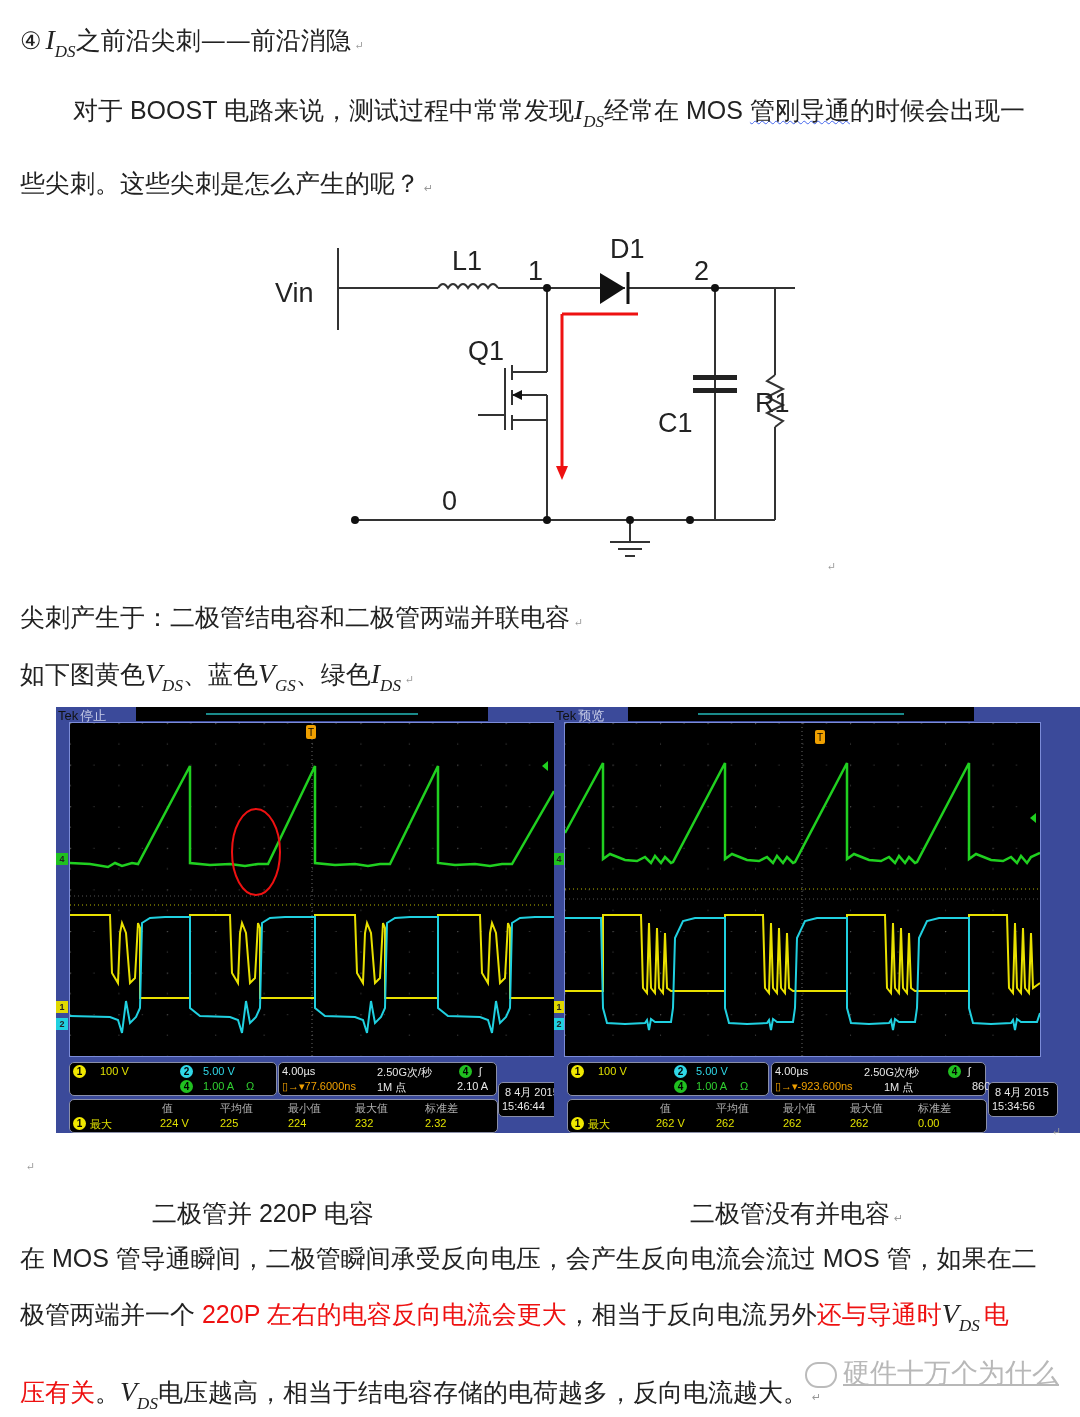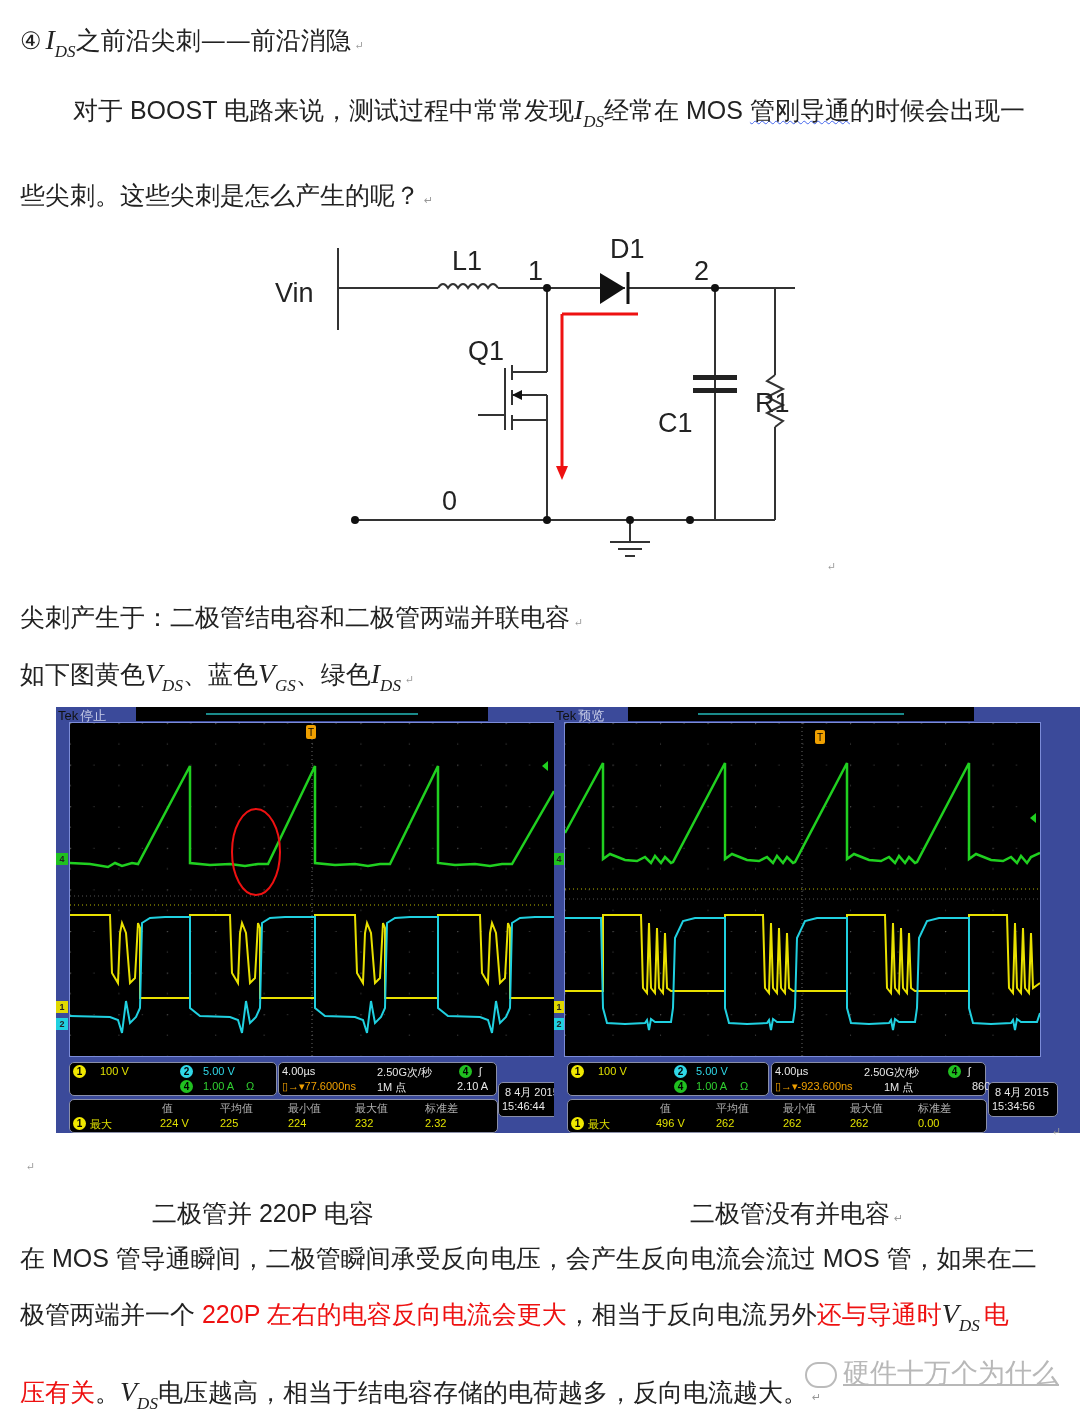--- a/index.html
+++ b/index.html
@@ -49,21 +49,21 @@
 </head>
 <body>
 
 <div class="line" style="top:18px; left:20px;">
   <span class="circ">④</span><span class="ital" style="margin-left:4px;">I</span><span class="sub">DS</span><span>之前沿尖刺——前沿消隐</span><span class="mark">↵</span>
 </div>
 
 <div class="line sans" style="top:88px; left:73px;">
   <span>对于 BOOST 电路来说，测试过程中常常发现</span><span class="ital">I</span><span class="sub">DS</span><span>经常在 MOS </span><span class="wavy">管刚导通</span><span>的时候会出现一</span>
 </div>
-<div class="line sans" style="top:162px; left:20px;margin-top:12px;">
+<div class="line sans" style="top:162px; left:20px;">
   <span>些尖刺。这些尖刺是怎么产生的呢？</span><span class="mark">↵</span>
 </div>
 
 <svg id="schematic" viewBox="0 0 540 350" xmlns="http://www.w3.org/2000/svg">
   <g stroke="#333" stroke-width="2" fill="none">
 
     <line x1="78" y1="28" x2="78" y2="110"></line>
     <line x1="78" y1="68" x2="178" y2="68"></line>
 
     <path d="M178 68 q5 -8 10 0 q5 -8 10 0 q5 -8 10 0 q5 -8 10 0 q5 -8 10 0 q5 -8 10 0"></path>
@@ -294,21 +294,21 @@
   <div class="ro" style="left:13px; top:392px; width:418px; height:32px;">
     <span class="gray" style="left:92px; top:1px;">值</span>
     <span class="gray" style="left:148px; top:1px;">平均值</span>
     <span class="gray" style="left:215px; top:1px;">最小值</span>
     <span class="gray" style="left:282px; top:1px;">最大值</span>
     <span class="gray" style="left:350px; top:1px;">标准差</span>
     <span style="left:3px; top:17px;">
         <span class="badge b-y">1</span>
       </span>
     <span style="left:20px; top:17px;">最大</span>
-    <span style="left:88px; top:17px;">496 V</span>
+    <span style="left:88px; top:17px;">262 V</span>
     <span style="left:148px; top:17px;">262</span>
     <span style="left:215px; top:17px;">262</span>
     <span style="left:282px; top:17px;">262</span>
     <span style="left:350px; top:17px;">0.00</span>
   </div>
 </div>
 <div class="mark" style="position:absolute; left:1048px; top:1125px;">↵</div>
 <div class="mark" style="position:absolute; left:22px; top:1160px;">↵</div>
 
 <div class="line sans" style="top:1192px; left:152px;">

